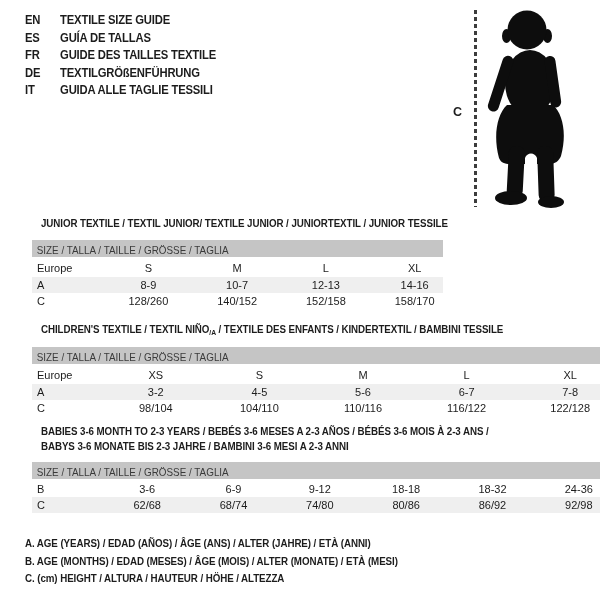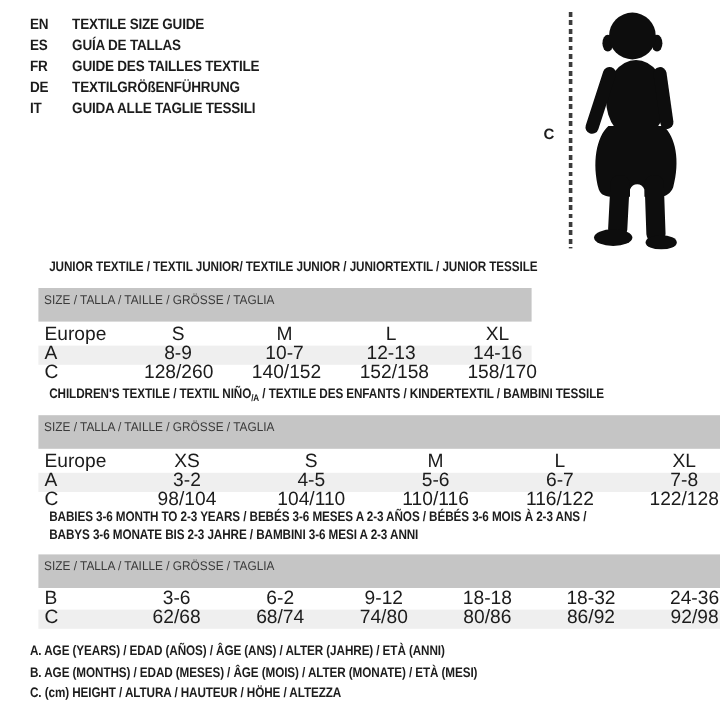--- a/index.html
+++ b/index.html
@@ -43,30 +43,30 @@
   .t3 { top: 424px; width: 574px; }
   .t-title {
     font-weight: bold; font-size: 11.5px; line-height: 15px;
     letter-spacing: -0.1px; white-space: nowrap;
     transform: scaleX(0.85); transform-origin: left top;
     margin-left: 9px; margin-bottom: 9px;
   }
   .t3 .t-title { margin-bottom: 8px; }
   .t-title .sub { font-size: 8px; position: relative; top: 2px; }
   .size-bar {
-    height: 28px; background: var(--bar-bg, #c5c5c5);
+    height: 17px; background: var(--bar-bg, #c5c5c5);
     margin-bottom: 2px; overflow: hidden;
   }
   .size-bar-text {
     display: inline-block; padding-left: 5px;
     font-size: 10.5px; line-height: 13px; color: #3a3a3a;
     white-space: nowrap;
     transform: scaleX(0.94); transform-origin: left top;
   }
-  .trow { display: flex; align-items: flex-end; height: 16px; font-size: 16px; gap: 32px; }
+  .trow { display: flex; align-items: center; height: 16px; font-size: 11px; gap: 32px; }
   .trow.row-europe { height: 18px; }
   .trow.shaded { background: var(--row-bg, #efefef); }
   .tlabel { width: 56px; flex: none; padding-left: 5px; box-sizing: border-box; }
   .tcell { flex: 1; text-align: center; }
 
   
   .footnotes {
     left: 25px; top: 535px;
     font-weight: bold; font-size: 11.5px; line-height: 17.5px;
     letter-spacing: -0.1px; white-space: nowrap;
@@ -185,21 +185,21 @@
       <div>BABIES 3-6 MONTH TO 2-3 YEARS / BEBÉS 3-6 MESES A 2-3 AÑOS / BÉBÉS 3-6 MOIS À 2-3 ANS /</div>
       <div>BABYS 3-6 MONATE BIS 2-3 JAHRE / BAMBINI 3-6 MESI A 2-3 ANNI</div>
     </div>
     <div class="size-bar">
       <span class="size-bar-text">SIZE / TALLA / TAILLE / GRÖSSE / TAGLIA</span>
     </div>
     <div>
         <div class="trow">
           <span class="tlabel">B</span>
           <span class="tcell">3-6</span>
-          <span class="tcell">6-2</span>
+          <span class="tcell">6-9</span>
           <span class="tcell">9-12</span>
           <span class="tcell">18-18</span>
           <span class="tcell">18-32</span>
           <span class="tcell">24-36</span>
         </div>
         <div class="trow shaded">
           <span class="tlabel">C</span>
           <span class="tcell">62/68</span>
           <span class="tcell">68/74</span>
           <span class="tcell">74/80</span>

